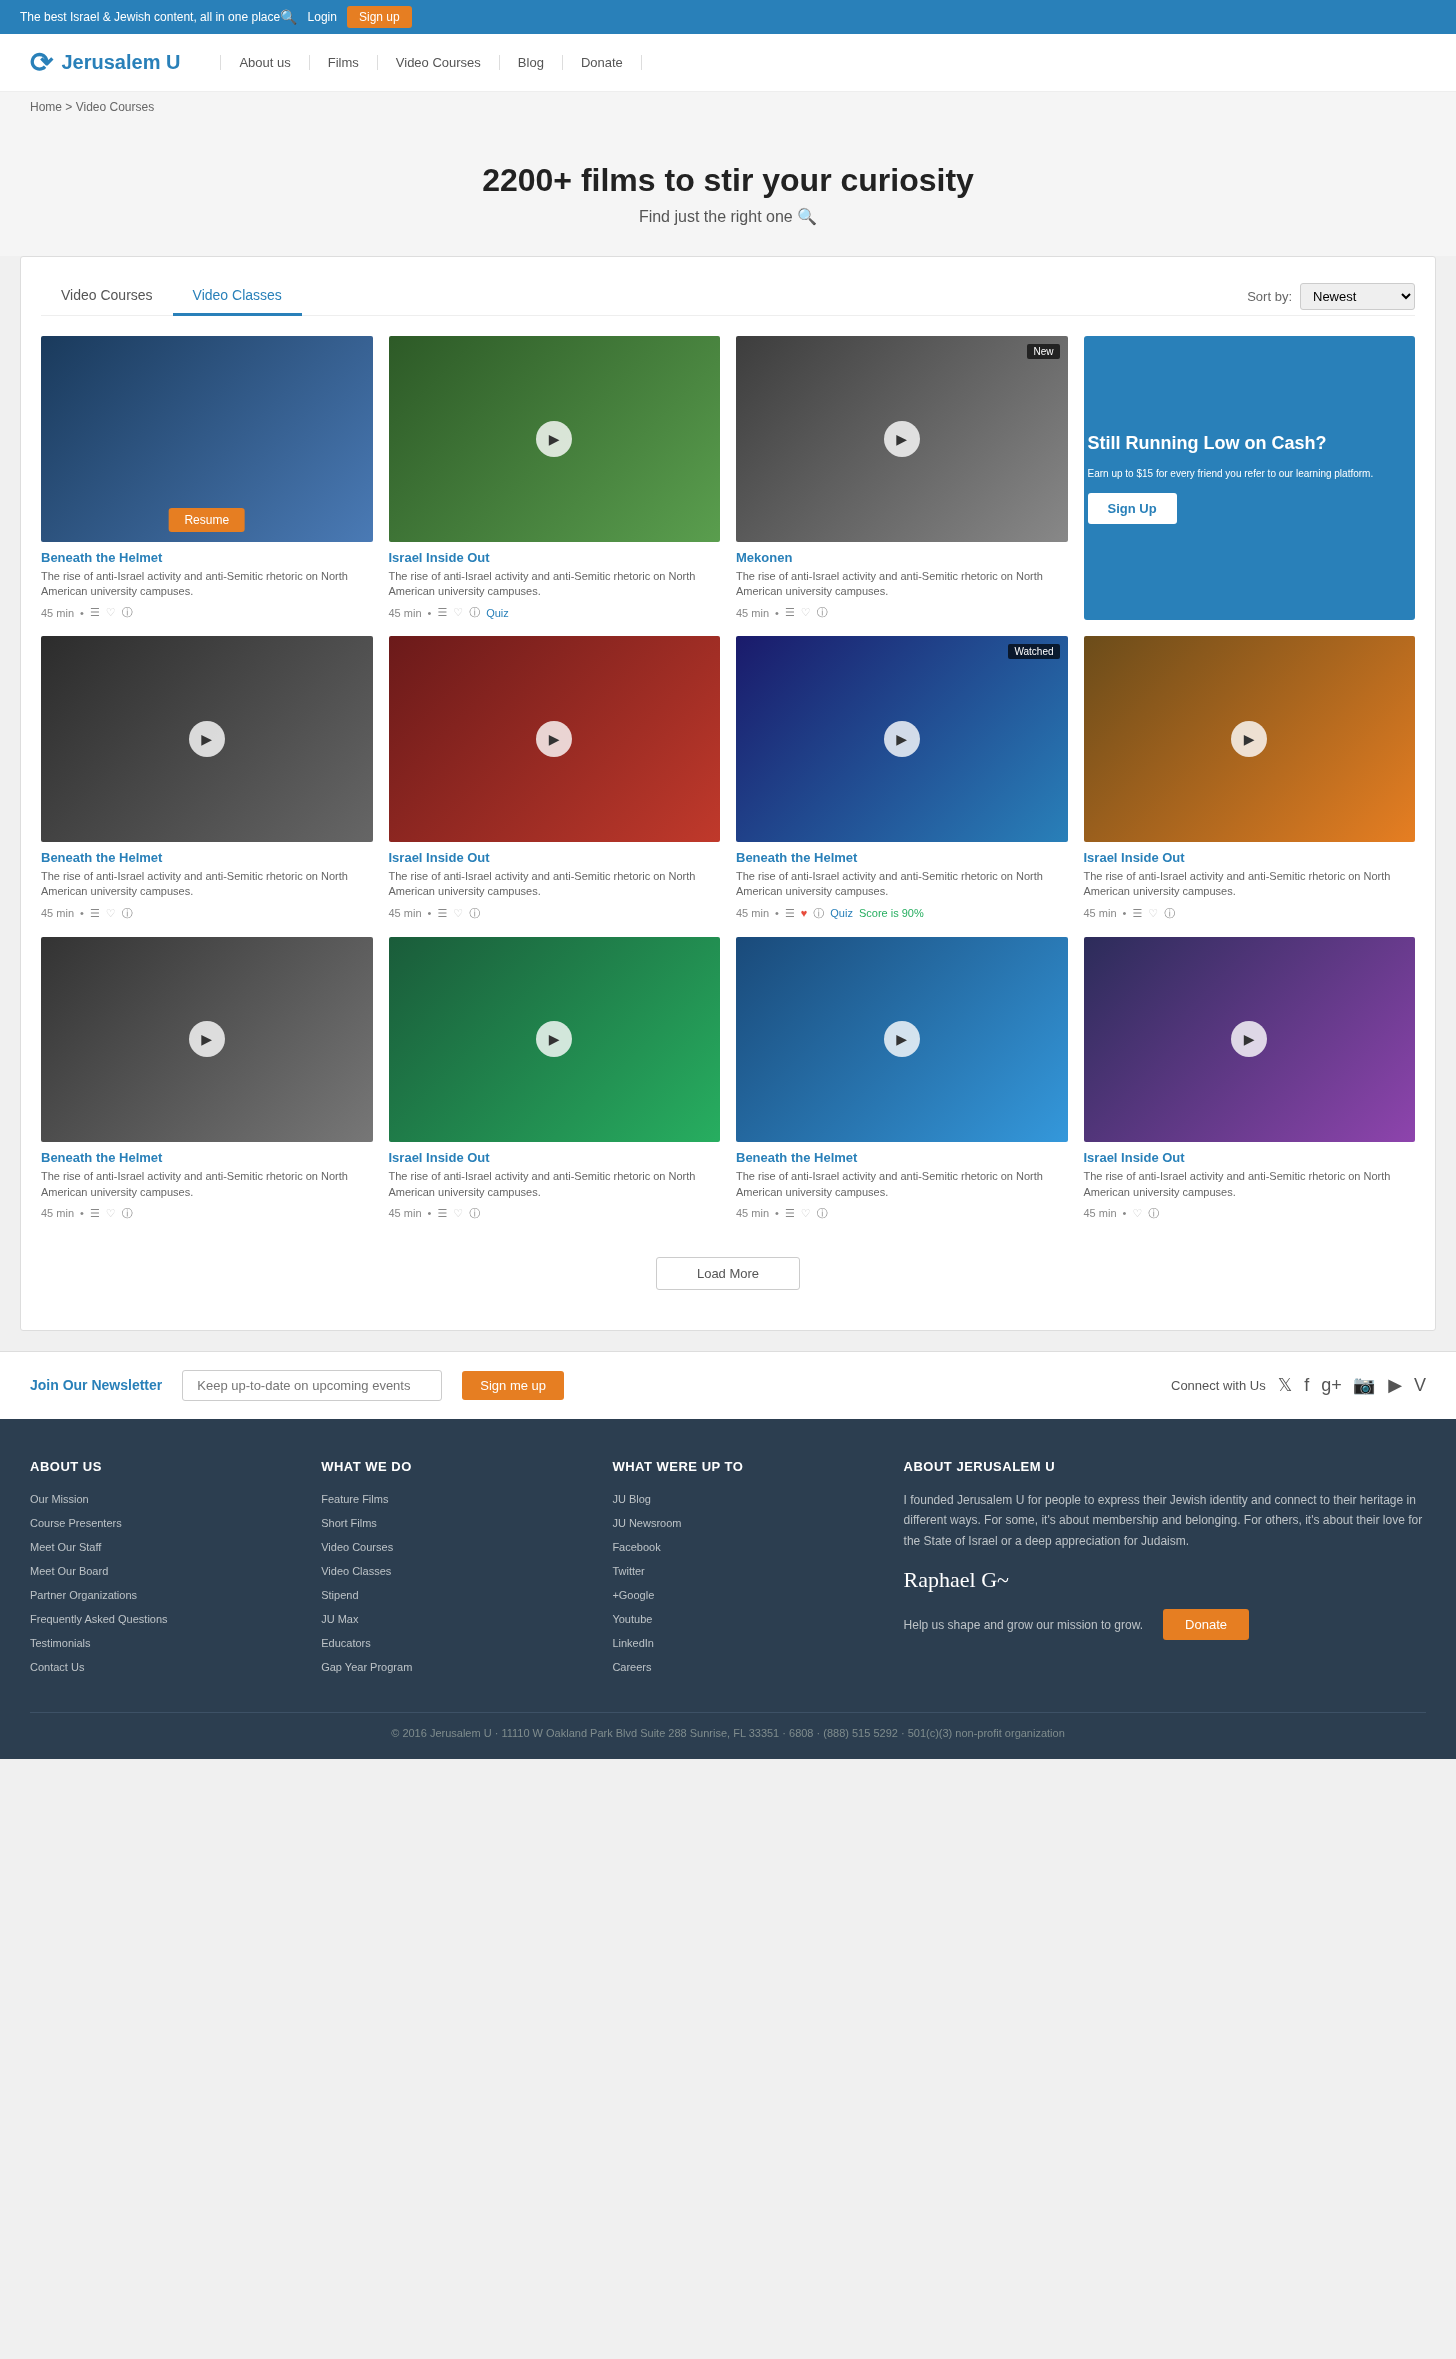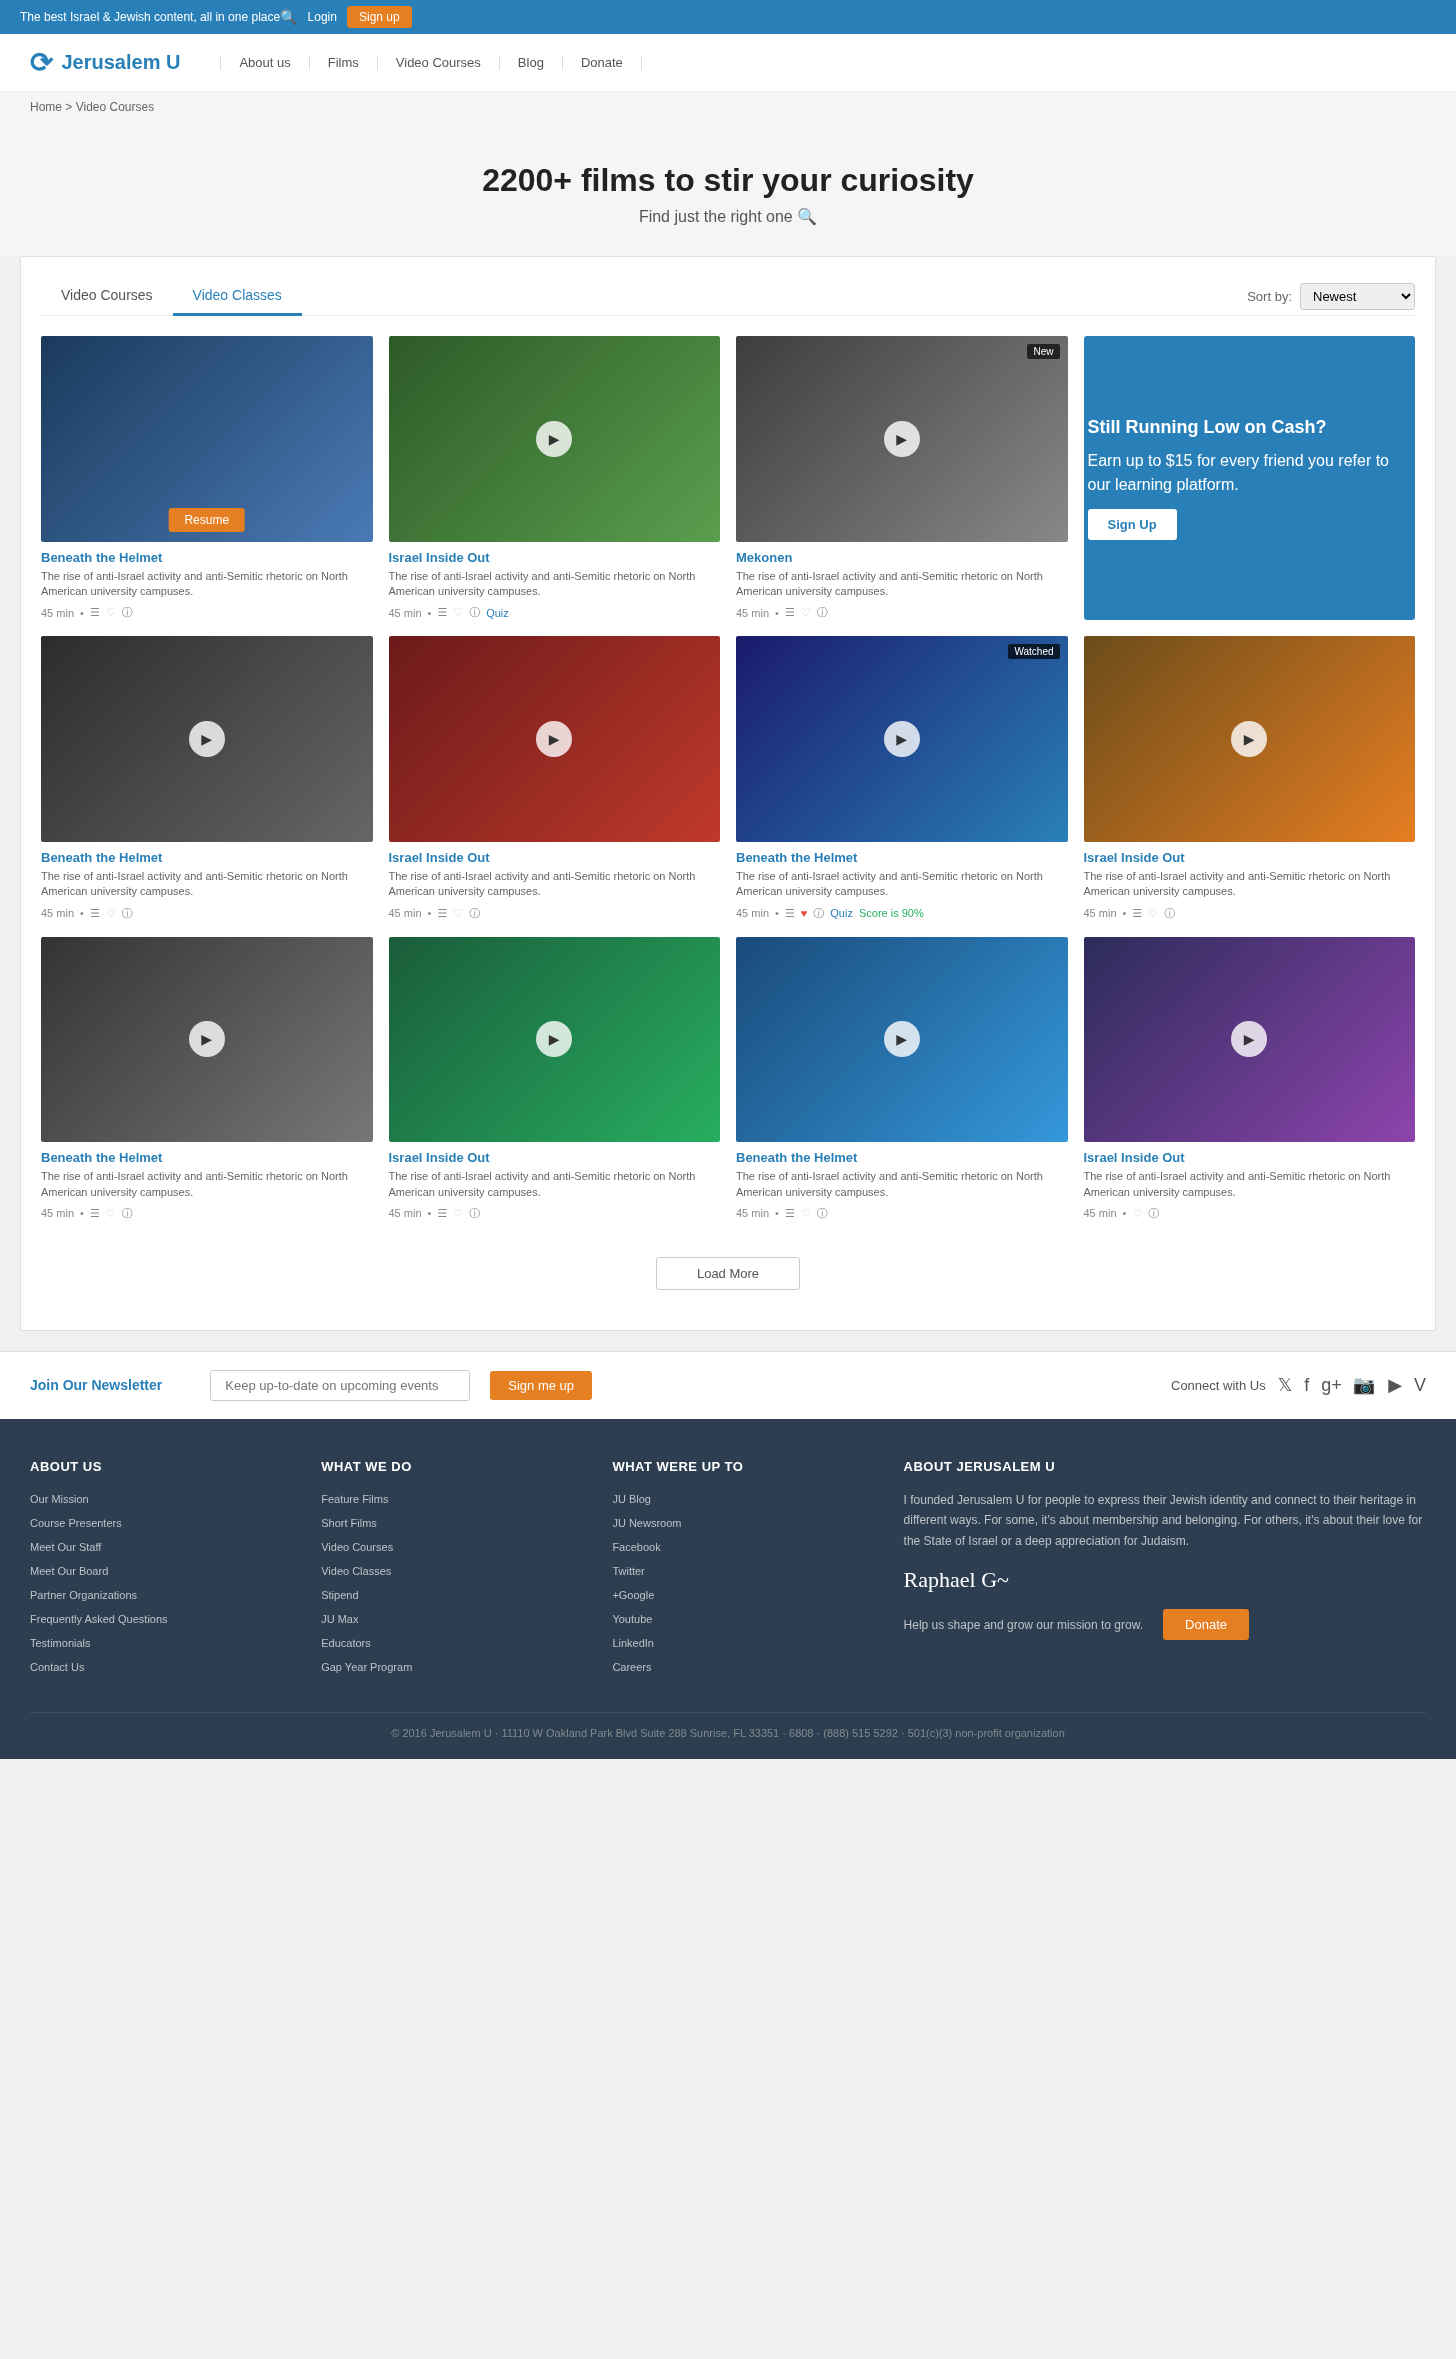--- a/index.html
+++ b/index.html
@@ -191,21 +191,21 @@
       background: #2980b9;
       color: #fff;
       padding: 4px;
       border-radius: 3px;
       display: flex;
       flex-direction: column;
       justify-content: center;
       align-items: flex-start;
     }
     .promo-card h3 { font-size: 18px; line-height: 1.3; margin-bottom: 10px; }
-    .promo-card p { font-size: 16px; line-height: 1.5; margin-bottom: 12px; }
+    .promo-card p { font-size: 10px; line-height: 1.5; margin-bottom: 12px; }
     .promo-signup-btn {
       background: #fff;
       color: #2980b9;
       border: none;
       padding: 8px 20px;
       border-radius: 3px;
       cursor: pointer;
       font-size: 13px;
       font-weight: bold;
     }
@@ -248,21 +248,20 @@
       border-top: 1px solid #ddd;
       flex-wrap: wrap;
     }
     .newsletter-label { color: #2980b9; font-size: 14px; font-weight: bold; }
     .newsletter-input {
       border: 1px solid #ccc;
       padding: 7px 14px;
       border-radius: 3px;
       font-size: 13px;
       width: 260px;
-      margin-left: 28px;
     }
     .sign-me-btn {
       background: #e67e22;
       color: #fff;
       border: none;
       padding: 7px 18px;
       border-radius: 3px;
       cursor: pointer;
       font-size: 13px;
     }

